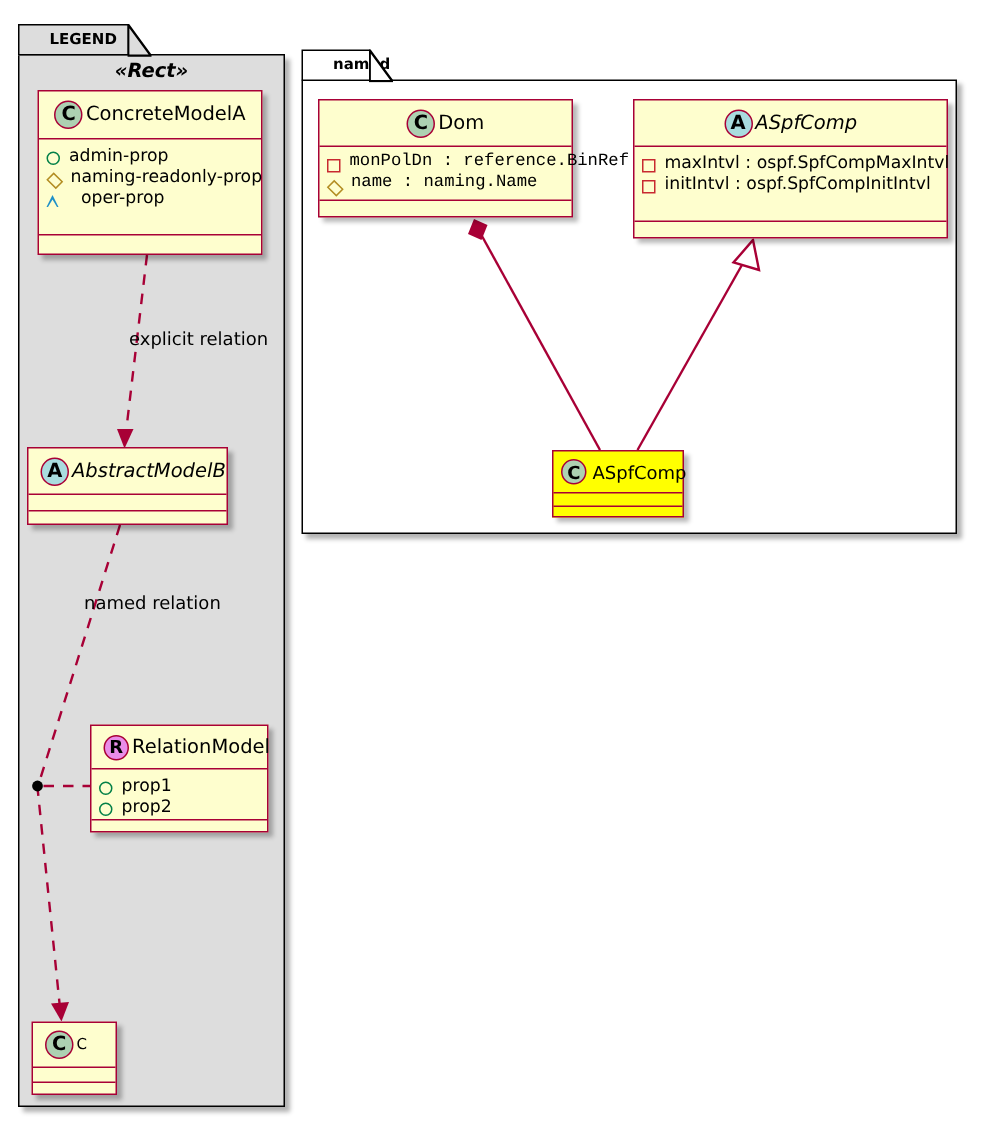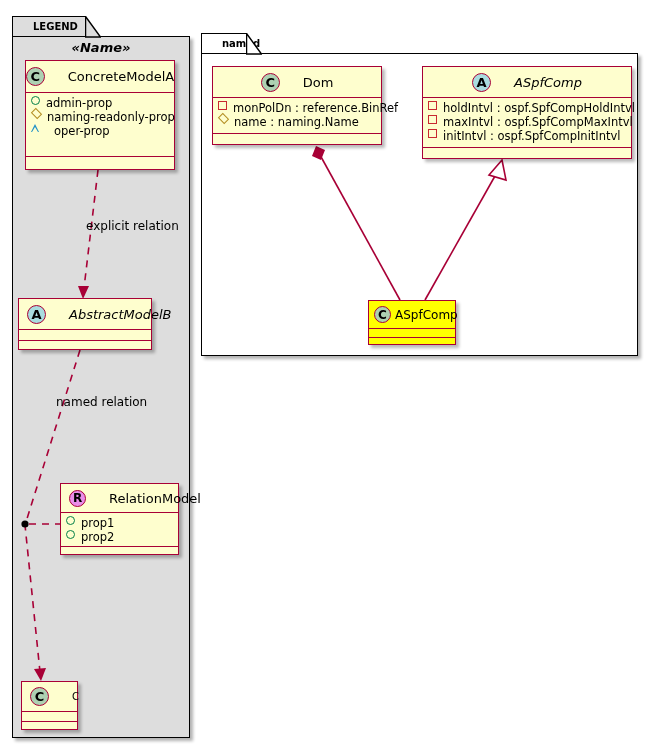--- a/index.html
+++ b/index.html
@@ -60,39 +60,39 @@
     position: relative;
     height: 100%;
     display: flex;
     align-items: center;
     justify-content: center;
     font-size: 13px;
     color: #000000;
     white-space: nowrap;
   }
   .cls-title.left { justify-content: flex-start; padding-left: 8px; }
-  .cls-title .nm { margin-left: 23px; }
+  .cls-title .nm { margin-left: 2px; }
   .cls-title .nm.italic { font-style: italic; }
   .cls-sep {
     position: absolute;
     left: 0; right: 0;
     height: 0;
     border-top: 1.5px solid #A80036;
   }
   .cls-attrs {
     position: absolute;
     left: 0; right: 0;
     padding: 3px 0 3px 5px;
     font-size: 11.5px;
     line-height: 14px;
     color: #000000;
   }
   .attr-row {
     display: flex;
-    align-items: flex-start;
+    align-items: flex-end;
     white-space: nowrap;
     height: 14px;
   }
   .attr-row .txt { margin-left: 6px; }
 
   
   .gl { width: 9px; height: 9px; flex: 0 0 9px; position: relative; }
   .gl.circle {
     border: 1.2px solid #038048;
     border-radius: 50%;
@@ -193,21 +193,21 @@
 
   <div class="pkg-tab" style="left:12px; top:16px; width:74px; height:21px;">
     <span>LEGEND</span>
   </div>
   <svg class="abs" style="left:85px; top:16px; width:16px; height:22px; z-index:3;" viewBox="0 0 16 22">
     <polygon points="0.5,0.5 15.5,21 0.5,21" fill="#dddddd" stroke="#000000" stroke-width="1.5"></polygon>
   </svg>
 
   <div class="pkg-body" style="left:12px; top:36px; width:178px; height:702px;"></div>
 
-  <div class="stereo" style="left:12px; top:40px; width:178px;">«Name»</div>
+  <div class="stereo" style="left:12px; top:40px; width:178px;">«Rect»</div>
 
   <div class="cls" style="left:25px; top:60px; width:150px; height:110px;">
     <div class="cls-title" style="height:31px;">
       <span class="badge c">C</span>
       <span class="nm">ConcreteModelA</span>
     </div>
     <div class="cls-sep" style="top:31px;"></div>
     <div class="cls-attrs" style="top:32px;">
       <div class="attr-row">
         <span class="gl circle"></span>
@@ -273,21 +273,21 @@
   </svg>
 
   <div class="pkg-body white" style="left:201px; top:53px; width:437px; height:303px;"></div>
 
   <div class="cls" style="left:212px; top:66px; width:170px; height:79px;">
     <div class="cls-title" style="height:30px;">
       <span class="badge c">C</span>
       <span class="nm">Dom</span>
     </div>
     <div class="cls-sep" style="top:30px;"></div>
-    <div class="cls-attrs" style="top:31px;">
+    <div class="cls-attrs" style="top:31px;font-family:Liberation Mono, monospace;">
       <div class="attr-row">
         <span class="gl square"></span>
         <span class="txt">monPolDn : reference.BinRef</span>
       </div>
       <div class="attr-row">
         <span class="gl diamond"></span>
         <span class="txt">name : naming.Name</span>
       </div>
     </div>
     <div class="cls-sep" style="top:66px;"></div>
@@ -295,24 +295,20 @@
 
   <div class="cls" style="left:422px; top:66px; width:210px; height:93px;">
     <div class="cls-title" style="height:30px;">
       <span class="badge a">A</span>
       <span class="nm italic">ASpfComp</span>
     </div>
     <div class="cls-sep" style="top:30px;"></div>
     <div class="cls-attrs" style="top:31px;">
       <div class="attr-row">
         <span class="gl square"></span>
-        <span class="txt">holdIntvl : ospf.SpfCompHoldIntvl</span>
-      </div>
-      <div class="attr-row">
-        <span class="gl square"></span>
         <span class="txt">maxIntvl : ospf.SpfCompMaxIntvl</span>
       </div>
       <div class="attr-row">
         <span class="gl square"></span>
         <span class="txt">initIntvl : ospf.SpfCompInitIntvl</span>
       </div>
     </div>
     <div class="cls-sep" style="top:80px;"></div>
   </div>
 

